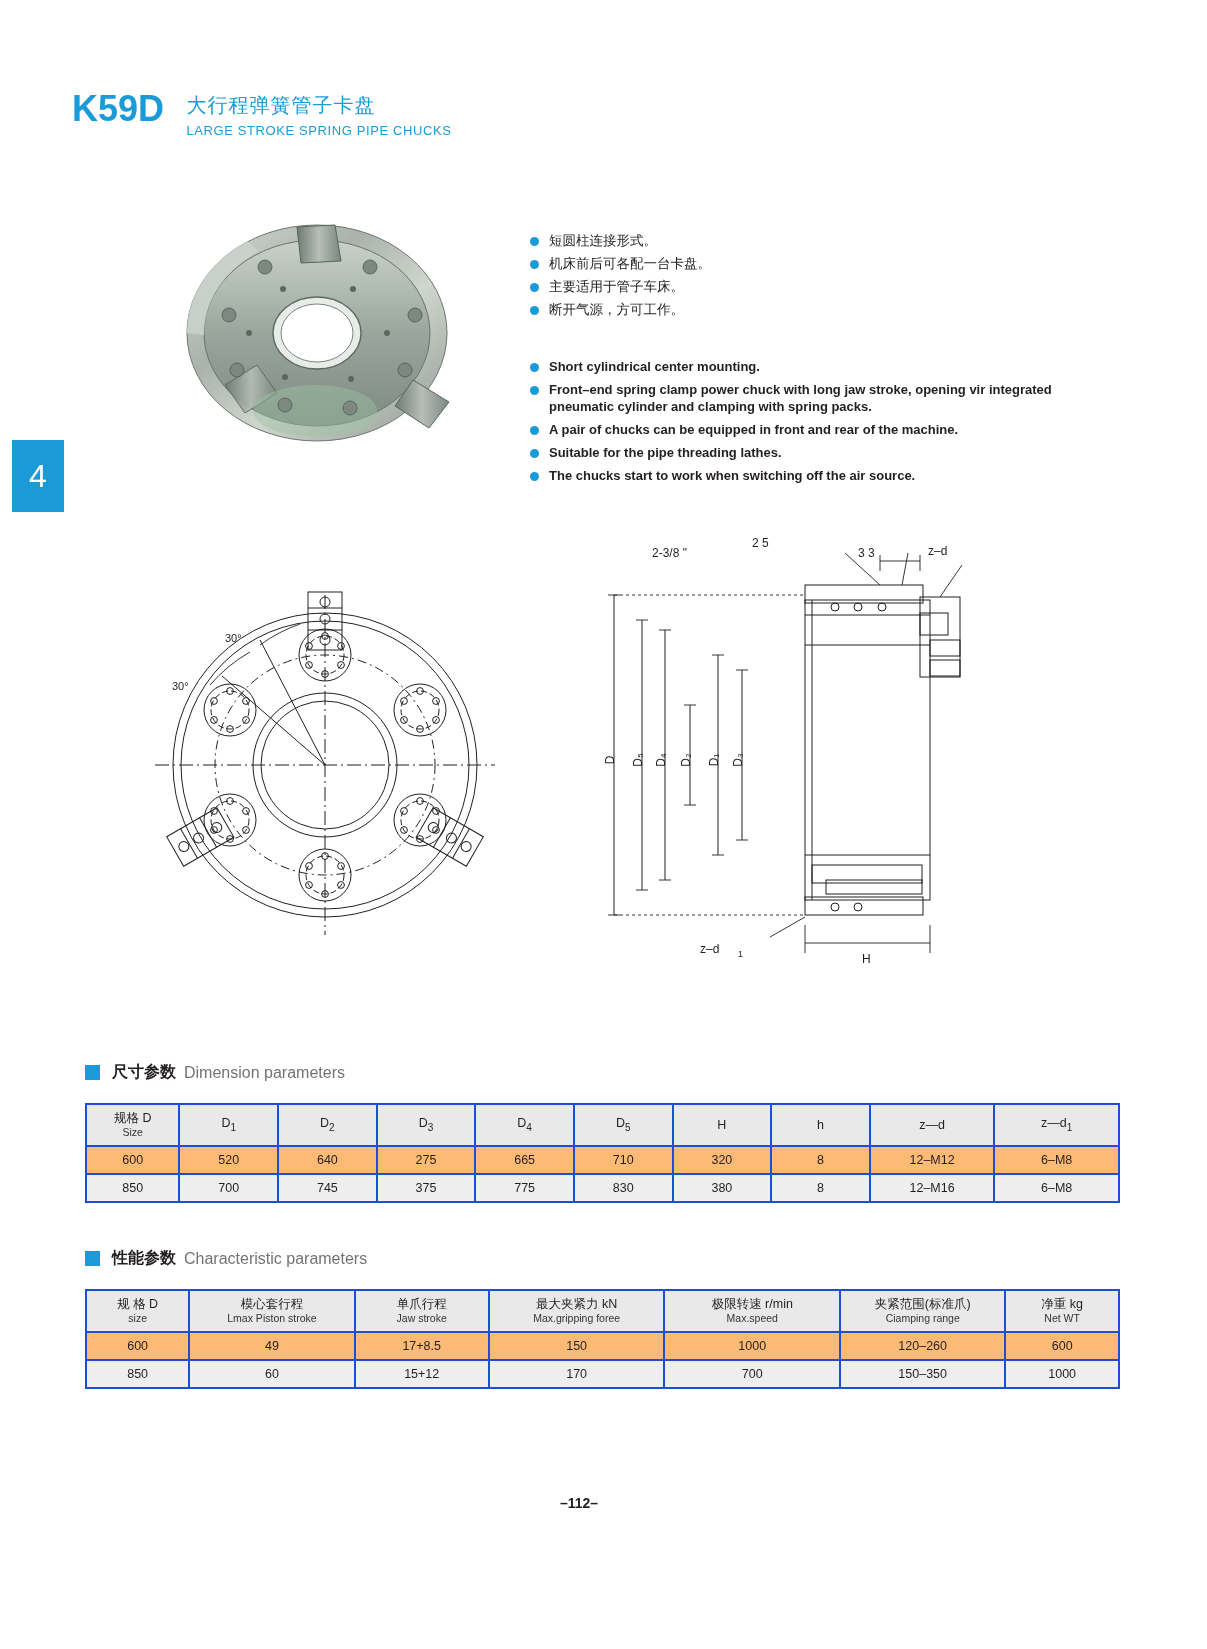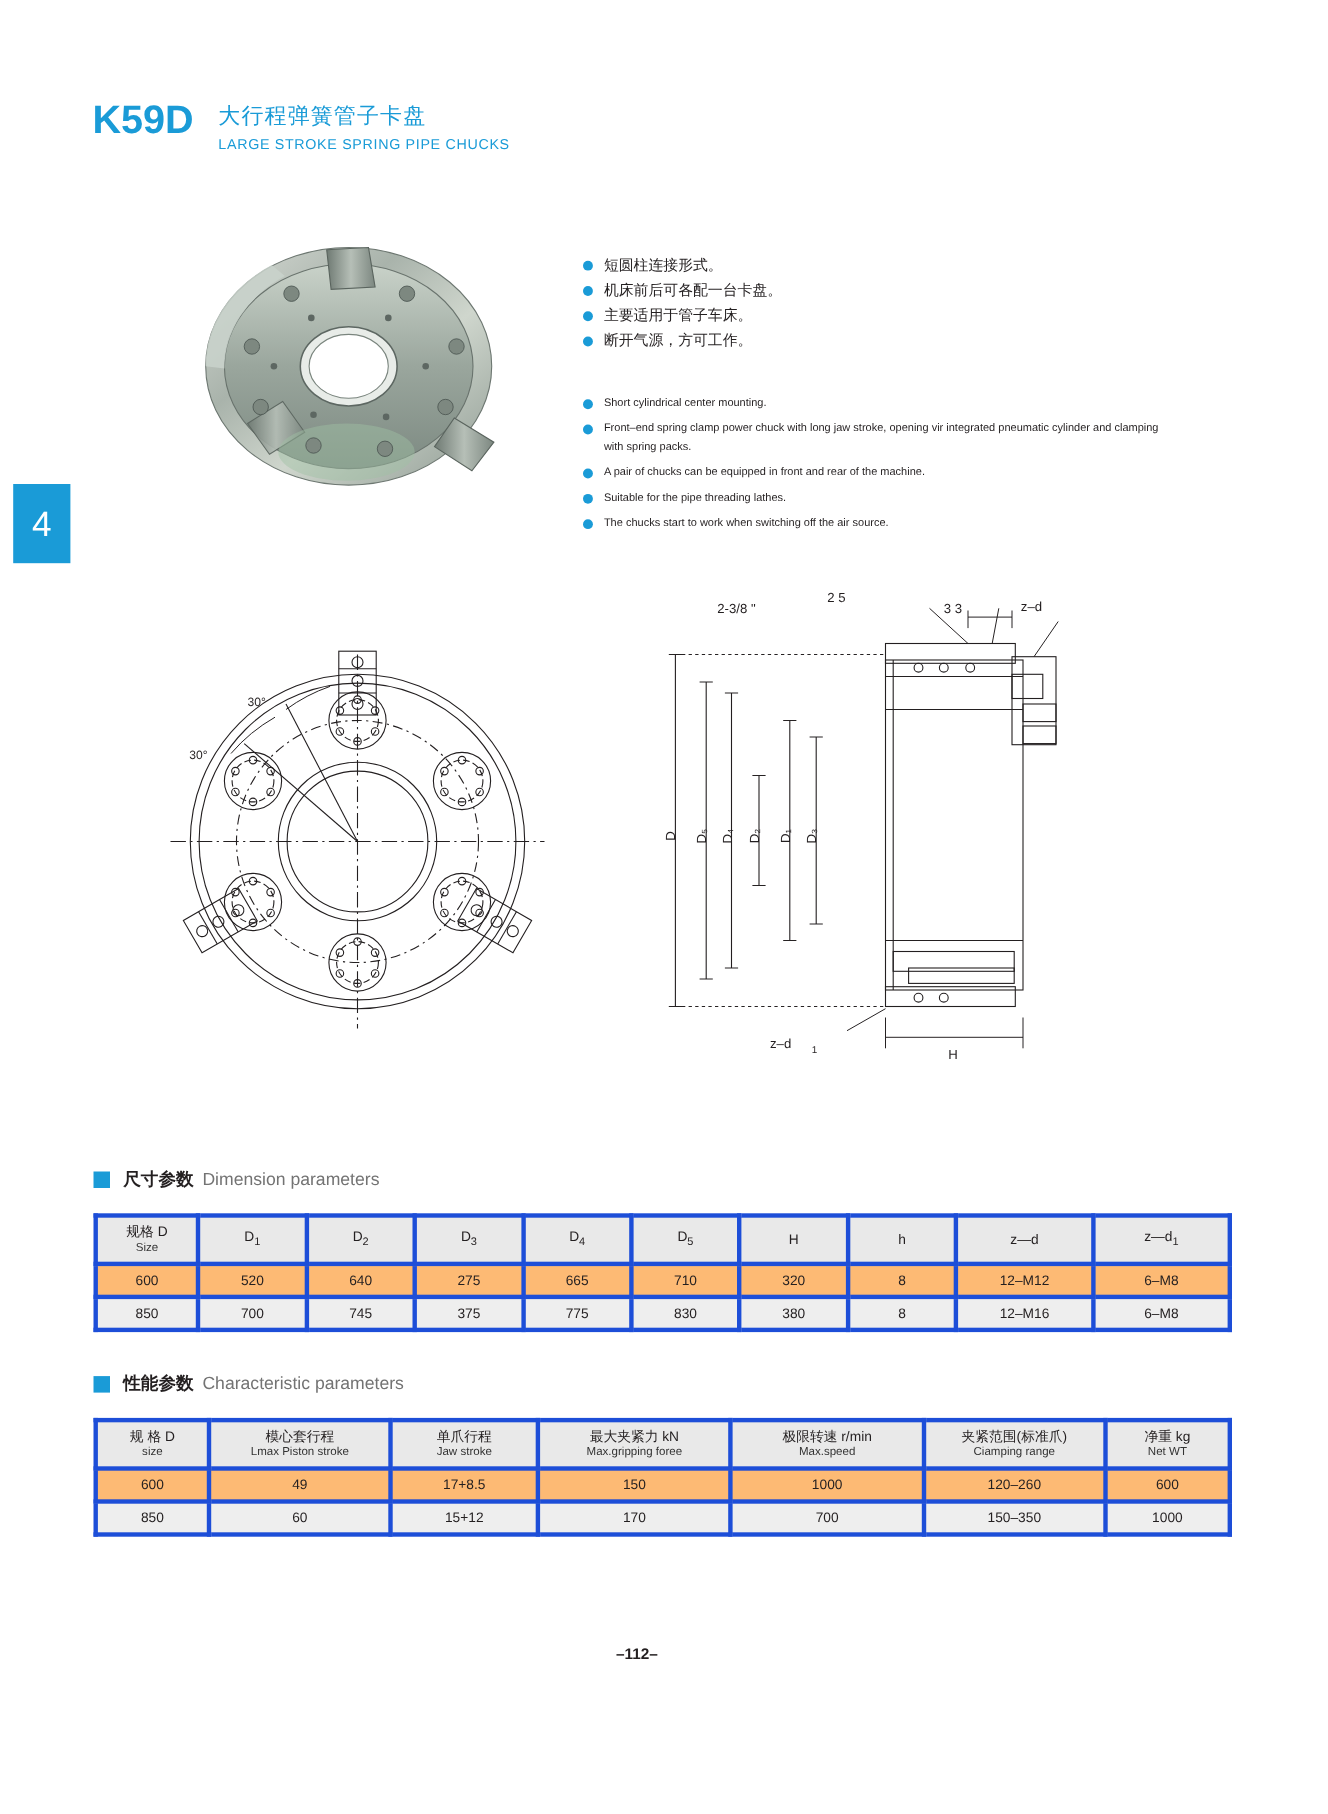--- a/index.html
+++ b/index.html
@@ -9,21 +9,21 @@
     height: 1649px;
     background: #ffffff;
     font-family: "Liberation Sans", sans-serif;
     color: #231f20;
     position: relative;
     overflow: hidden;
   }
   .page { position: relative; width: 1207px; height: 1649px; }
 
   
-  .header { position:absolute; left:84px; top:88px; width:700px; height:70px; }
+  .header { position:absolute; left:72px; top:88px; width:700px; height:70px; }
   .model-code {
     font-size: 36px; font-weight: bold; color:#1a9bd7; letter-spacing:0px;
     display:inline-block; vertical-align: top;
   }
   .title-block { display:inline-block; margin-left:18px; vertical-align: top; padding-top:4px; }
   .title-cn { font-size:20px; color:#1a9bd7; letter-spacing:1px; font-weight:500;}
   .title-en { font-size:13px; color:#1a9bd7; letter-spacing:0.6px; margin-top:4px;}
 
   
   .side-tab {
@@ -40,37 +40,37 @@
 
   
   .bullets { position:absolute; left:530px; top:232px; width:520px; }
   .b-row { display:flex; align-items:flex-start; margin-bottom:6px; }
   .dot {
     width:9px; height:9px; border-radius:50%; background:#1a9bd7;
     margin-top:5px; margin-right:10px; flex:0 0 9px;
   }
   .b-text-cn { font-size:13.5px; line-height:17px; color:#231f20; }
   .bullets-en { position:absolute; left:530px; top:358px; width:530px; }
-  .b-text-en { font-size:10px; line-height:17px; color:#231f20; }
+  .b-text-en { font-size:13px; line-height:17px; color:#231f20;font-weight:bold; }
 
   
   .drawing-left { position:absolute; left:140px; top:570px; width:370px; height:400px; }
   .drawing-right { position:absolute; left:590px; top:525px; width:420px; height:450px; }
 
   
   .sec { position:absolute; display:flex; align-items:center; }
   .sec-sq { width:15px; height:15px; background:#1a9bd7; margin-right:12px; }
   .sec-cn { font-size:16px; font-weight:bold; color:#231f20; margin-right:8px;}
   .sec-en { font-size:16px; color:#737373; }
   #sec1 { left:85px; top:1062px; }
   #sec2 { left:85px; top:1248px; }
 
   
   table { border-collapse: collapse; position:absolute; font-size:12.5px; }
-  table td, table th { border:4px solid #1d4ed8; text-align:center; font-weight:normal; }
+  table td, table th { border:2px solid #1d4ed8; text-align:center; font-weight:normal; }
   .tbl-head td { background:#e9e9e9; padding:6px 2px; line-height:14px; }
   .tbl-row td { padding:6px 2px; background:#fdba74; }
   .tbl-row.alt td { background:#eeeeee; }
   .sub { font-size:10px; vertical-align: sub; }
 
   #dim-table { left:85px; top:1103px; width:1035px; }
   #dim-table td { height:22px; }
   #char-table { left:85px; top:1289px; width:1035px; }
   #char-table td { height:22px; }
   .hd-cn { font-size:12.5px; }

